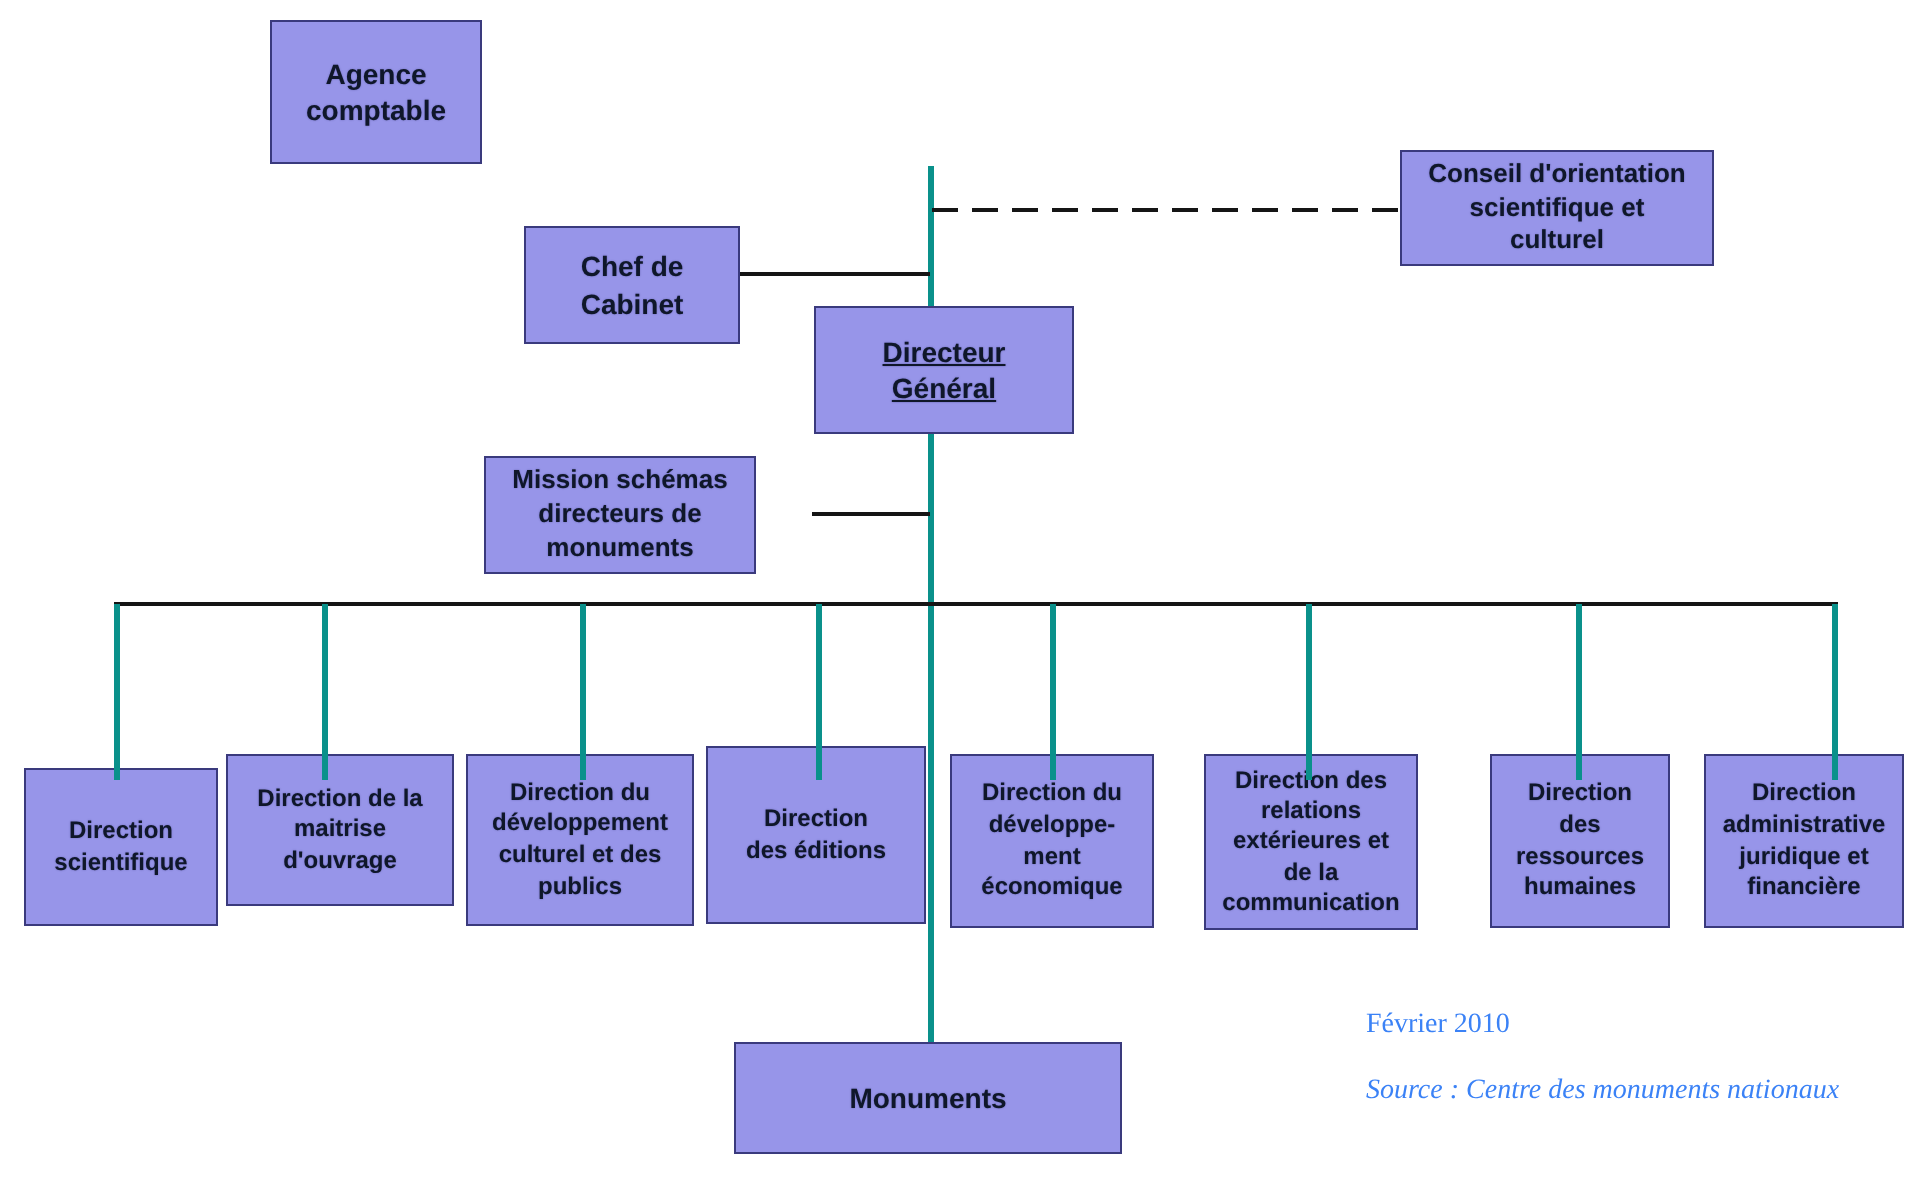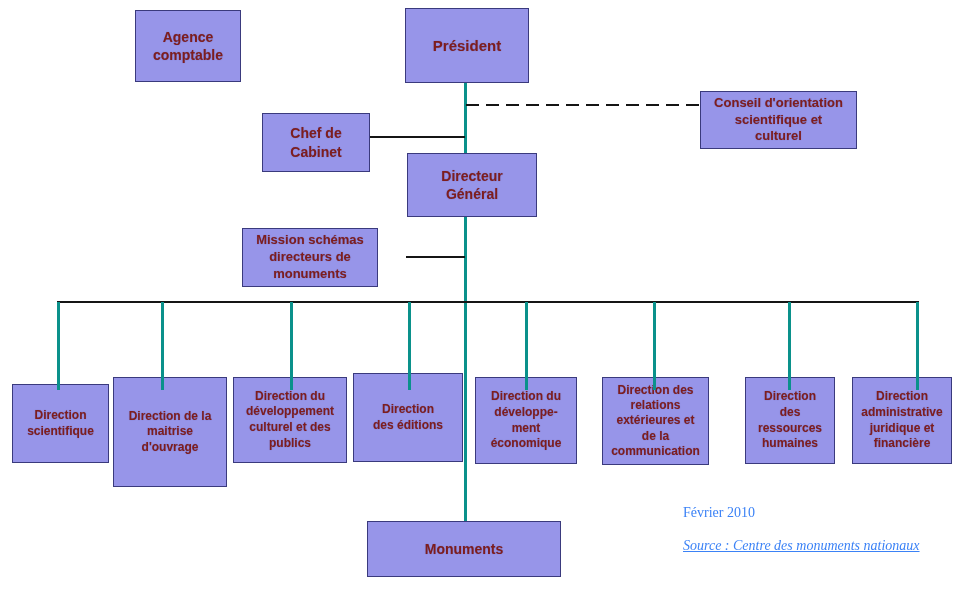--- a/index.html
+++ b/index.html
@@ -10,39 +10,39 @@
     background: #ffffff;
     font-family: "Liberation Sans", sans-serif;
     overflow: hidden;
   }
   
   .node {
     position: absolute;
     box-sizing: border-box;
     background: #9795e9;
     border: 1px solid #3a3a7d;
-    color: #7f1d1d;
+    color: #0f172a;
     font-weight: bold;
     display: flex;
     align-items: center;
     justify-content: center;
     text-align: center;
     white-space: pre-line;
     line-height: 1.3;
     z-index: 1;
     text-shadow: 0 0 1px rgba(20,20,80,0.35);
   }
   .n-agence     { left:135px; top:10px;  width:106px; height:72px; font-size:14px; }
   .n-president  { left:405px; top:8px;   width:124px; height:75px; font-size:15px; }
-  .n-conseil    { left:700px; top:75px;  width:157px; height:58px; font-size:13px;margin-top:16px; }
+  .n-conseil    { left:700px; top:75px;  width:157px; height:58px; font-size:13px; }
   .n-chef       { left:262px; top:113px; width:108px; height:59px; font-size:14px; }
-  .n-dg         { left:407px; top:153px; width:130px; height:64px; font-size:14px; }
+  .n-dg         { left:407px; top:153px; width:130px; height:64px; font-size:14px;text-decoration:underline; }
   .n-mission    { left:242px; top:228px; width:136px; height:59px; font-size:13px; }
   .n-r1         { left:12px;  top:384px; width:97px;  height:79px; font-size:12px; }
-  .n-r2         { left:113px; top:377px; width:114px; height:110px; font-size:12px; }
+  .n-r2         { left:113px; top:377px; width:114px; height:76px; font-size:12px; }
   .n-r3         { left:233px; top:377px; width:114px; height:86px; font-size:12px; }
   .n-r4         { left:353px; top:373px; width:110px; height:89px; font-size:12px; }
   .n-r5         { left:475px; top:377px; width:102px; height:87px; font-size:12px; }
   .n-r6         { left:602px; top:377px; width:107px; height:88px; font-size:12px; line-height:1.28; }
   .n-r7         { left:745px; top:377px; width:90px;  height:87px; font-size:12px; }
   .n-r8         { left:852px; top:377px; width:100px; height:87px; font-size:12px; }
   .n-monuments  { left:367px; top:521px; width:194px; height:56px; font-size:14px; }
 
   
   .line { position: absolute; }
@@ -72,21 +72,21 @@
   
   .note {
     position: absolute;
     font-family: "Liberation Serif", serif;
     font-size: 14px;
     color: #3b82f6;
     white-space: nowrap;
     z-index: 1;
   }
   .note-date   { left:683px; top:505px; }
-  .note-source { left:683px; top:538px; font-style: italic; text-decoration: underline; }
+  .note-source { left:683px; top:538px; font-style: italic; }
 </style>
 </head>
 <body>
 
 <div class="page">
 
   <div class="line teal l-central"></div>
   <div class="line l-dashed"></div>
   <div class="line black l-chef"></div>
   <div class="line black l-mission"></div>
@@ -95,21 +95,20 @@
   <div class="line teal-over drop d2"></div>
   <div class="line teal-over drop d3"></div>
   <div class="line teal-over drop d4"></div>
   <div class="line teal-over drop d5"></div>
   <div class="line teal-over drop d6"></div>
   <div class="line teal-over drop d7"></div>
   <div class="line teal-over drop d8"></div>
 
   <div class="node n-agence">Agence
 comptable</div>
-  <div class="node n-president">Président</div>
   <div class="node n-conseil">Conseil d'orientation
 scientifique et
 culturel</div>
   <div class="node n-chef">Chef de
 Cabinet</div>
   <div class="node n-dg">Directeur
 Général</div>
   <div class="node n-mission">Mission schémas
 directeurs de
 monuments</div>

